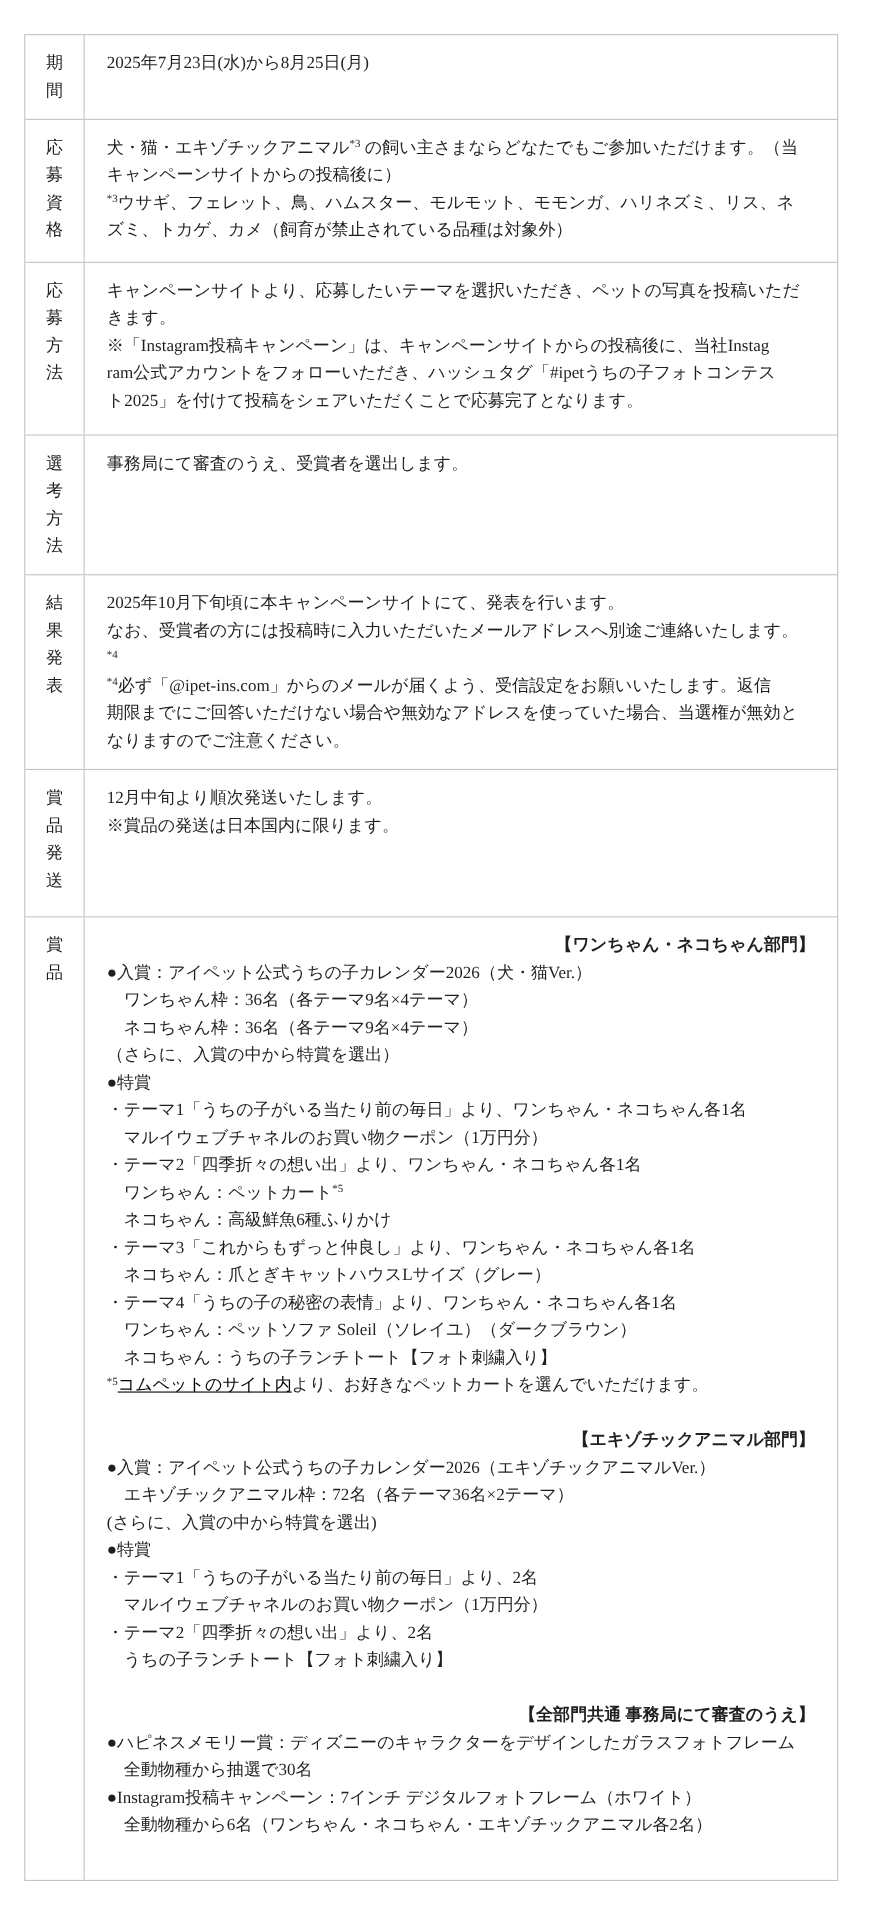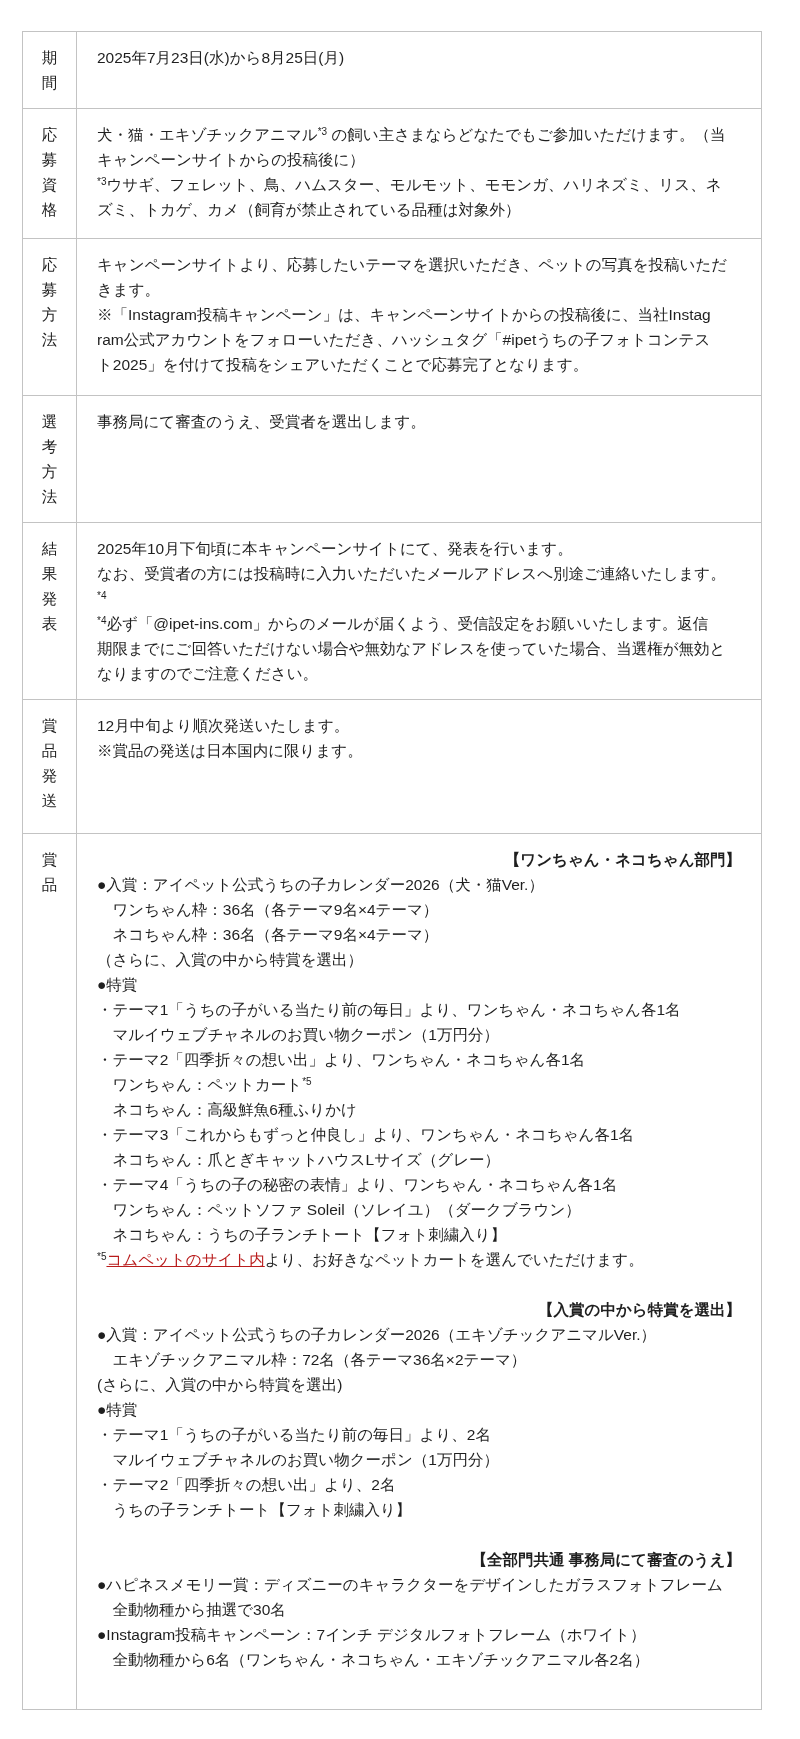--- a/index.html
+++ b/index.html
@@ -46,29 +46,30 @@
   .content-cell{
     flex:1;
     padding:13px 20px 13px 20px;
     font-size:15.5px;
     line-height:25px;
     overflow:hidden;
   }
   .line{
     white-space:pre;
     height:25px;
+    font-family:Liberation Serif, serif;
   }
   .line.bold{font-weight:bold;text-align:right;}
   .sup{
     font-size:10px;
     position:relative;
     top:-5px;
   }
   a.inline-link{
-    color:#b91c1c;
+    color:#000000;
     text-decoration:underline;
     cursor:pointer;
   }
 </style>
 </head>
 <body>
 
 <div class="page">
   <div class="campaign-table">
       <div class="row">
@@ -165,21 +166,21 @@
           <div class="line"><span>・テーマ2「四季折々の想い出」より、ワンちゃん・ネコちゃん各1名</span></div>
           <div class="line"><span>　ワンちゃん：ペットカート</span><span class="sup">*5</span></div>
           <div class="line"><span>　ネコちゃん：高級鮮魚6種ふりかけ</span></div>
           <div class="line"><span>・テーマ3「これからもずっと仲良し」より、ワンちゃん・ネコちゃん各1名</span></div>
           <div class="line"><span>　ネコちゃん：爪とぎキャットハウスLサイズ（グレー）</span></div>
           <div class="line"><span>・テーマ4「うちの子の秘密の表情」より、ワンちゃん・ネコちゃん各1名</span></div>
           <div class="line"><span>　ワンちゃん：ペットソファ Soleil（ソレイユ）（ダークブラウン）</span></div>
           <div class="line"><span>　ネコちゃん：うちの子ランチトート【フォト刺繍入り】</span></div>
           <div class="line"><span class="sup">*5</span><a class="inline-link" href="#">コムペットのサイト内</a><span>より、お好きなペットカートを選んでいただけます。</span></div>
           <div class="line">&nbsp;</div>
-          <div class="line bold"><span>【入賞の中から特賞を選出】</span></div>
+          <div class="line bold"><span>【エキゾチックアニマル部門】</span></div>
           <div class="line"><span>●入賞：アイペット公式うちの子カレンダー2026（エキゾチックアニマルVer.）</span></div>
           <div class="line"><span>　エキゾチックアニマル枠：72名（各テーマ36名×2テーマ）</span></div>
           <div class="line"><span>(さらに、入賞の中から特賞を選出)</span></div>
           <div class="line"><span>●特賞</span></div>
           <div class="line"><span>・テーマ1「うちの子がいる当たり前の毎日」より、2名</span></div>
           <div class="line"><span>　マルイウェブチャネルのお買い物クーポン（1万円分）</span></div>
           <div class="line"><span>・テーマ2「四季折々の想い出」より、2名</span></div>
           <div class="line"><span>　うちの子ランチトート【フォト刺繍入り】</span></div>
           <div class="line">&nbsp;</div>
           <div class="line bold"><span>【全部門共通 事務局にて審査のうえ】</span></div>

